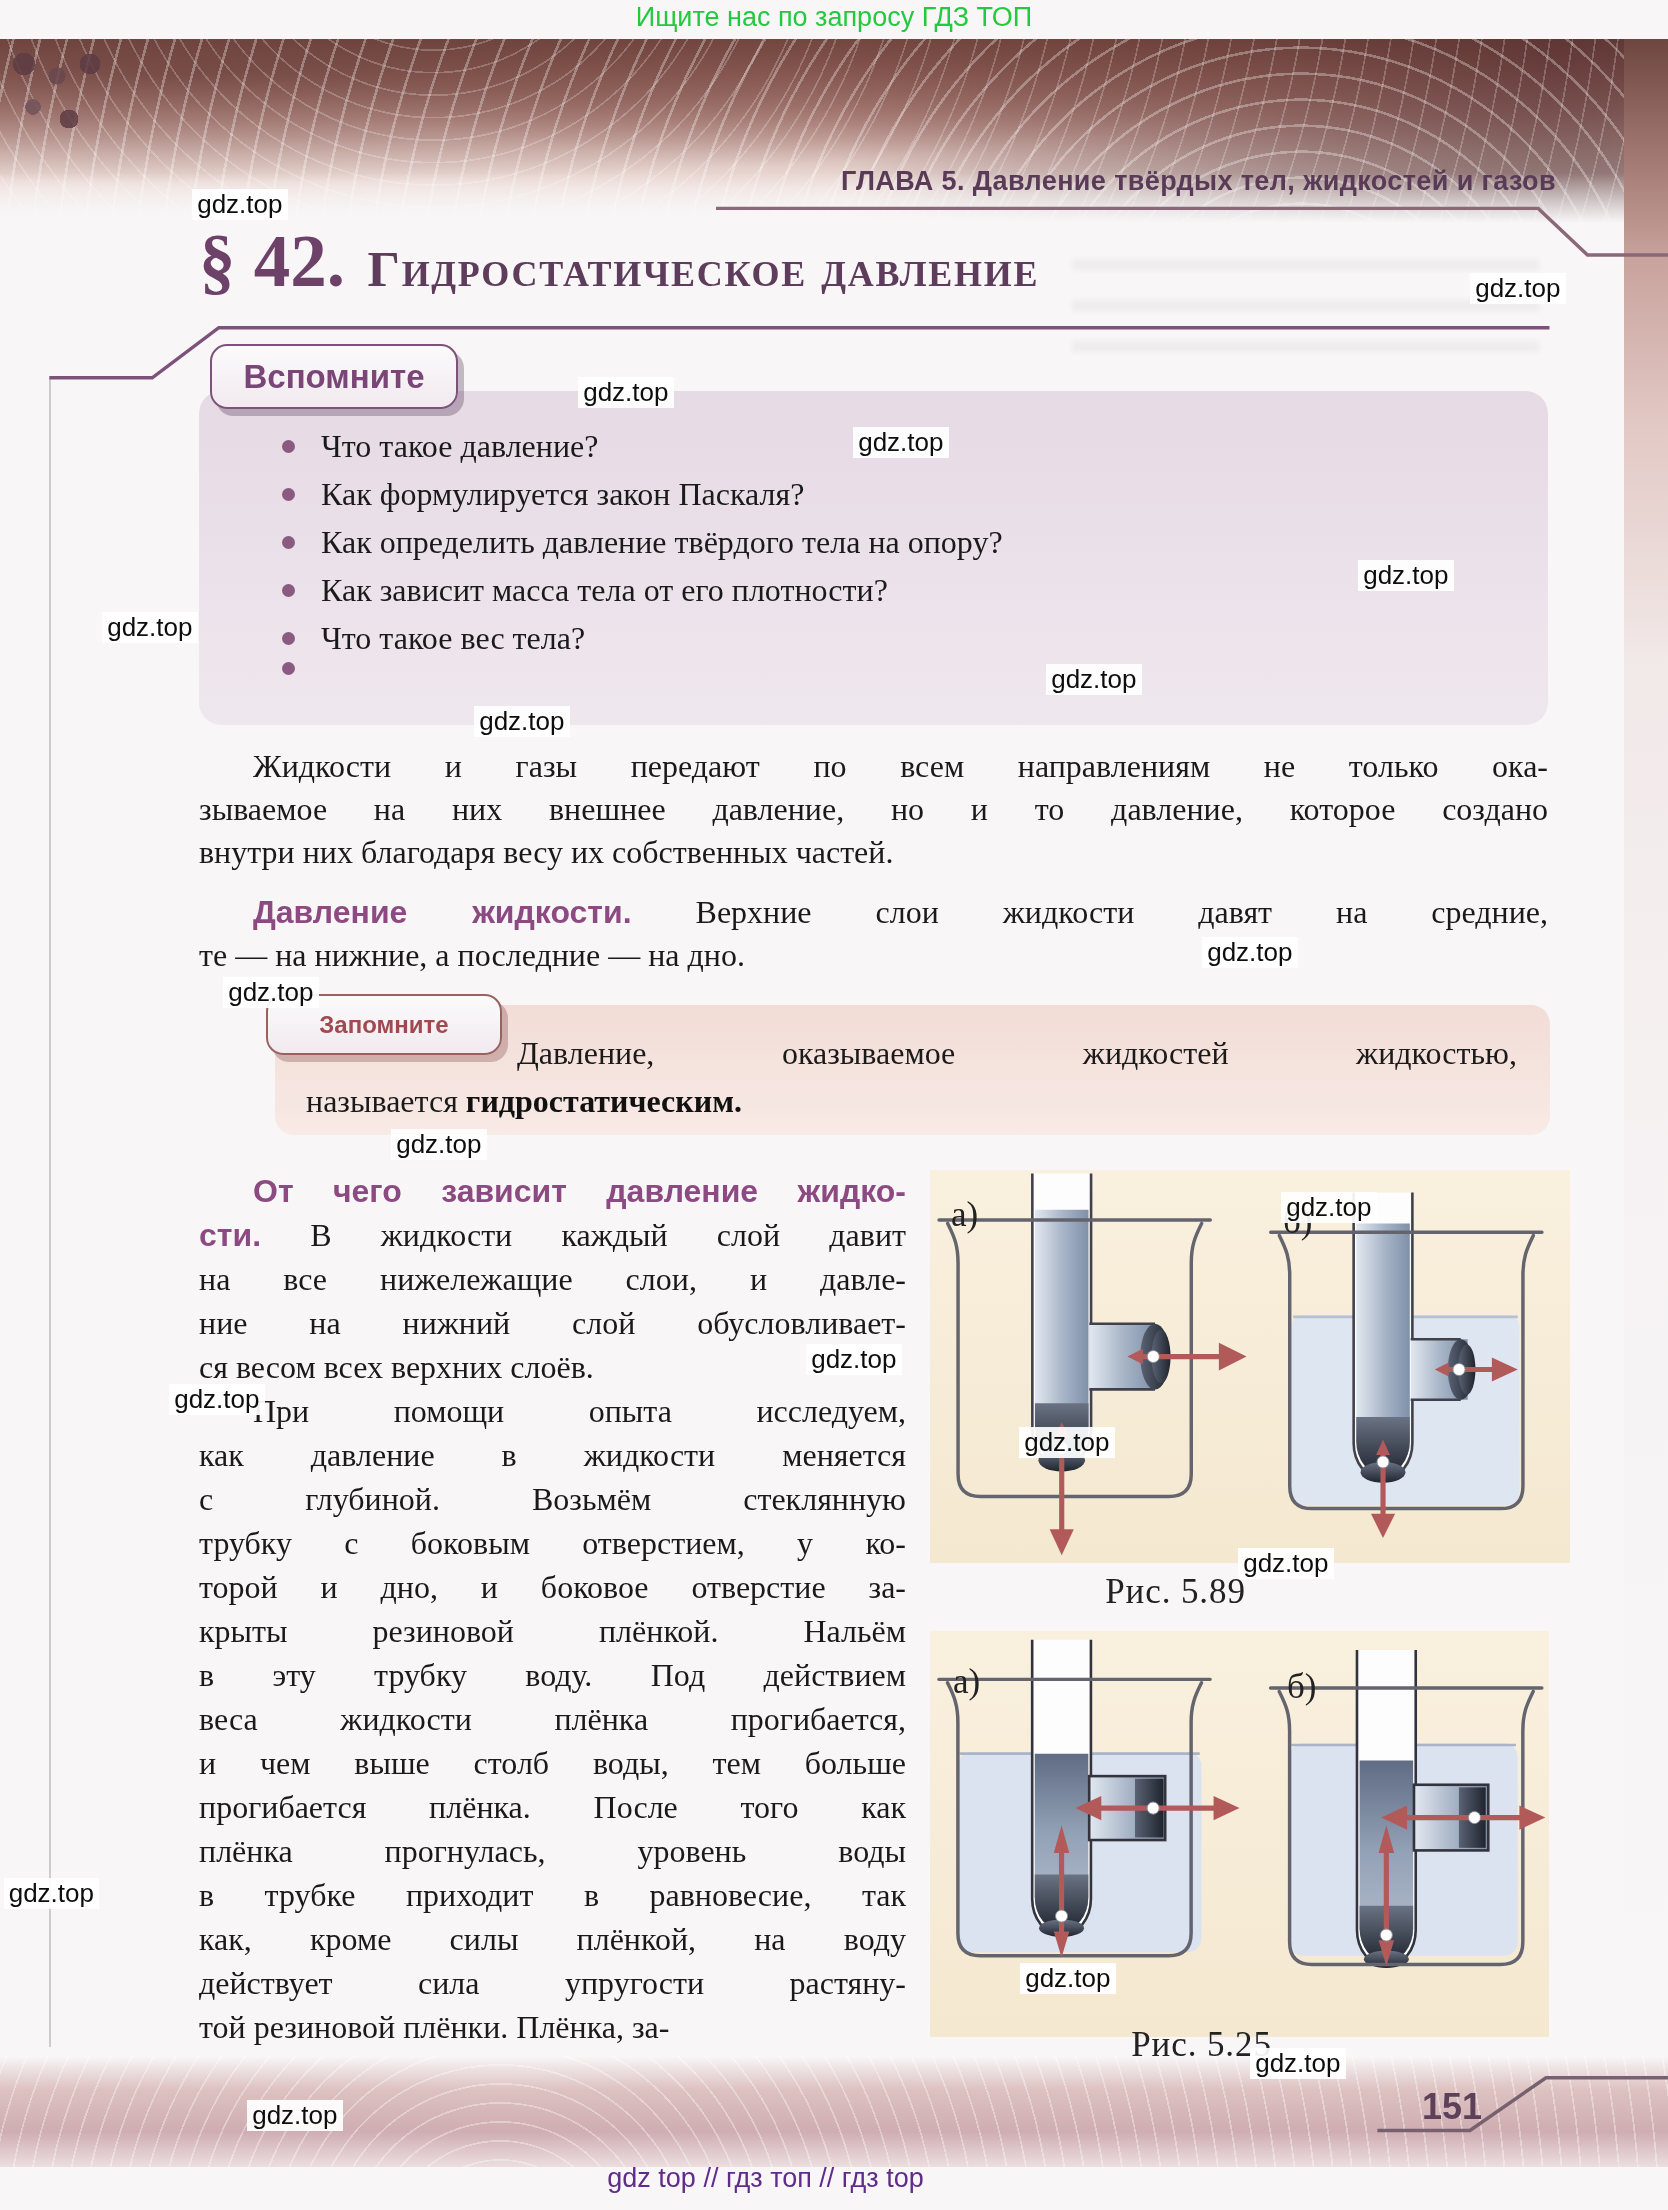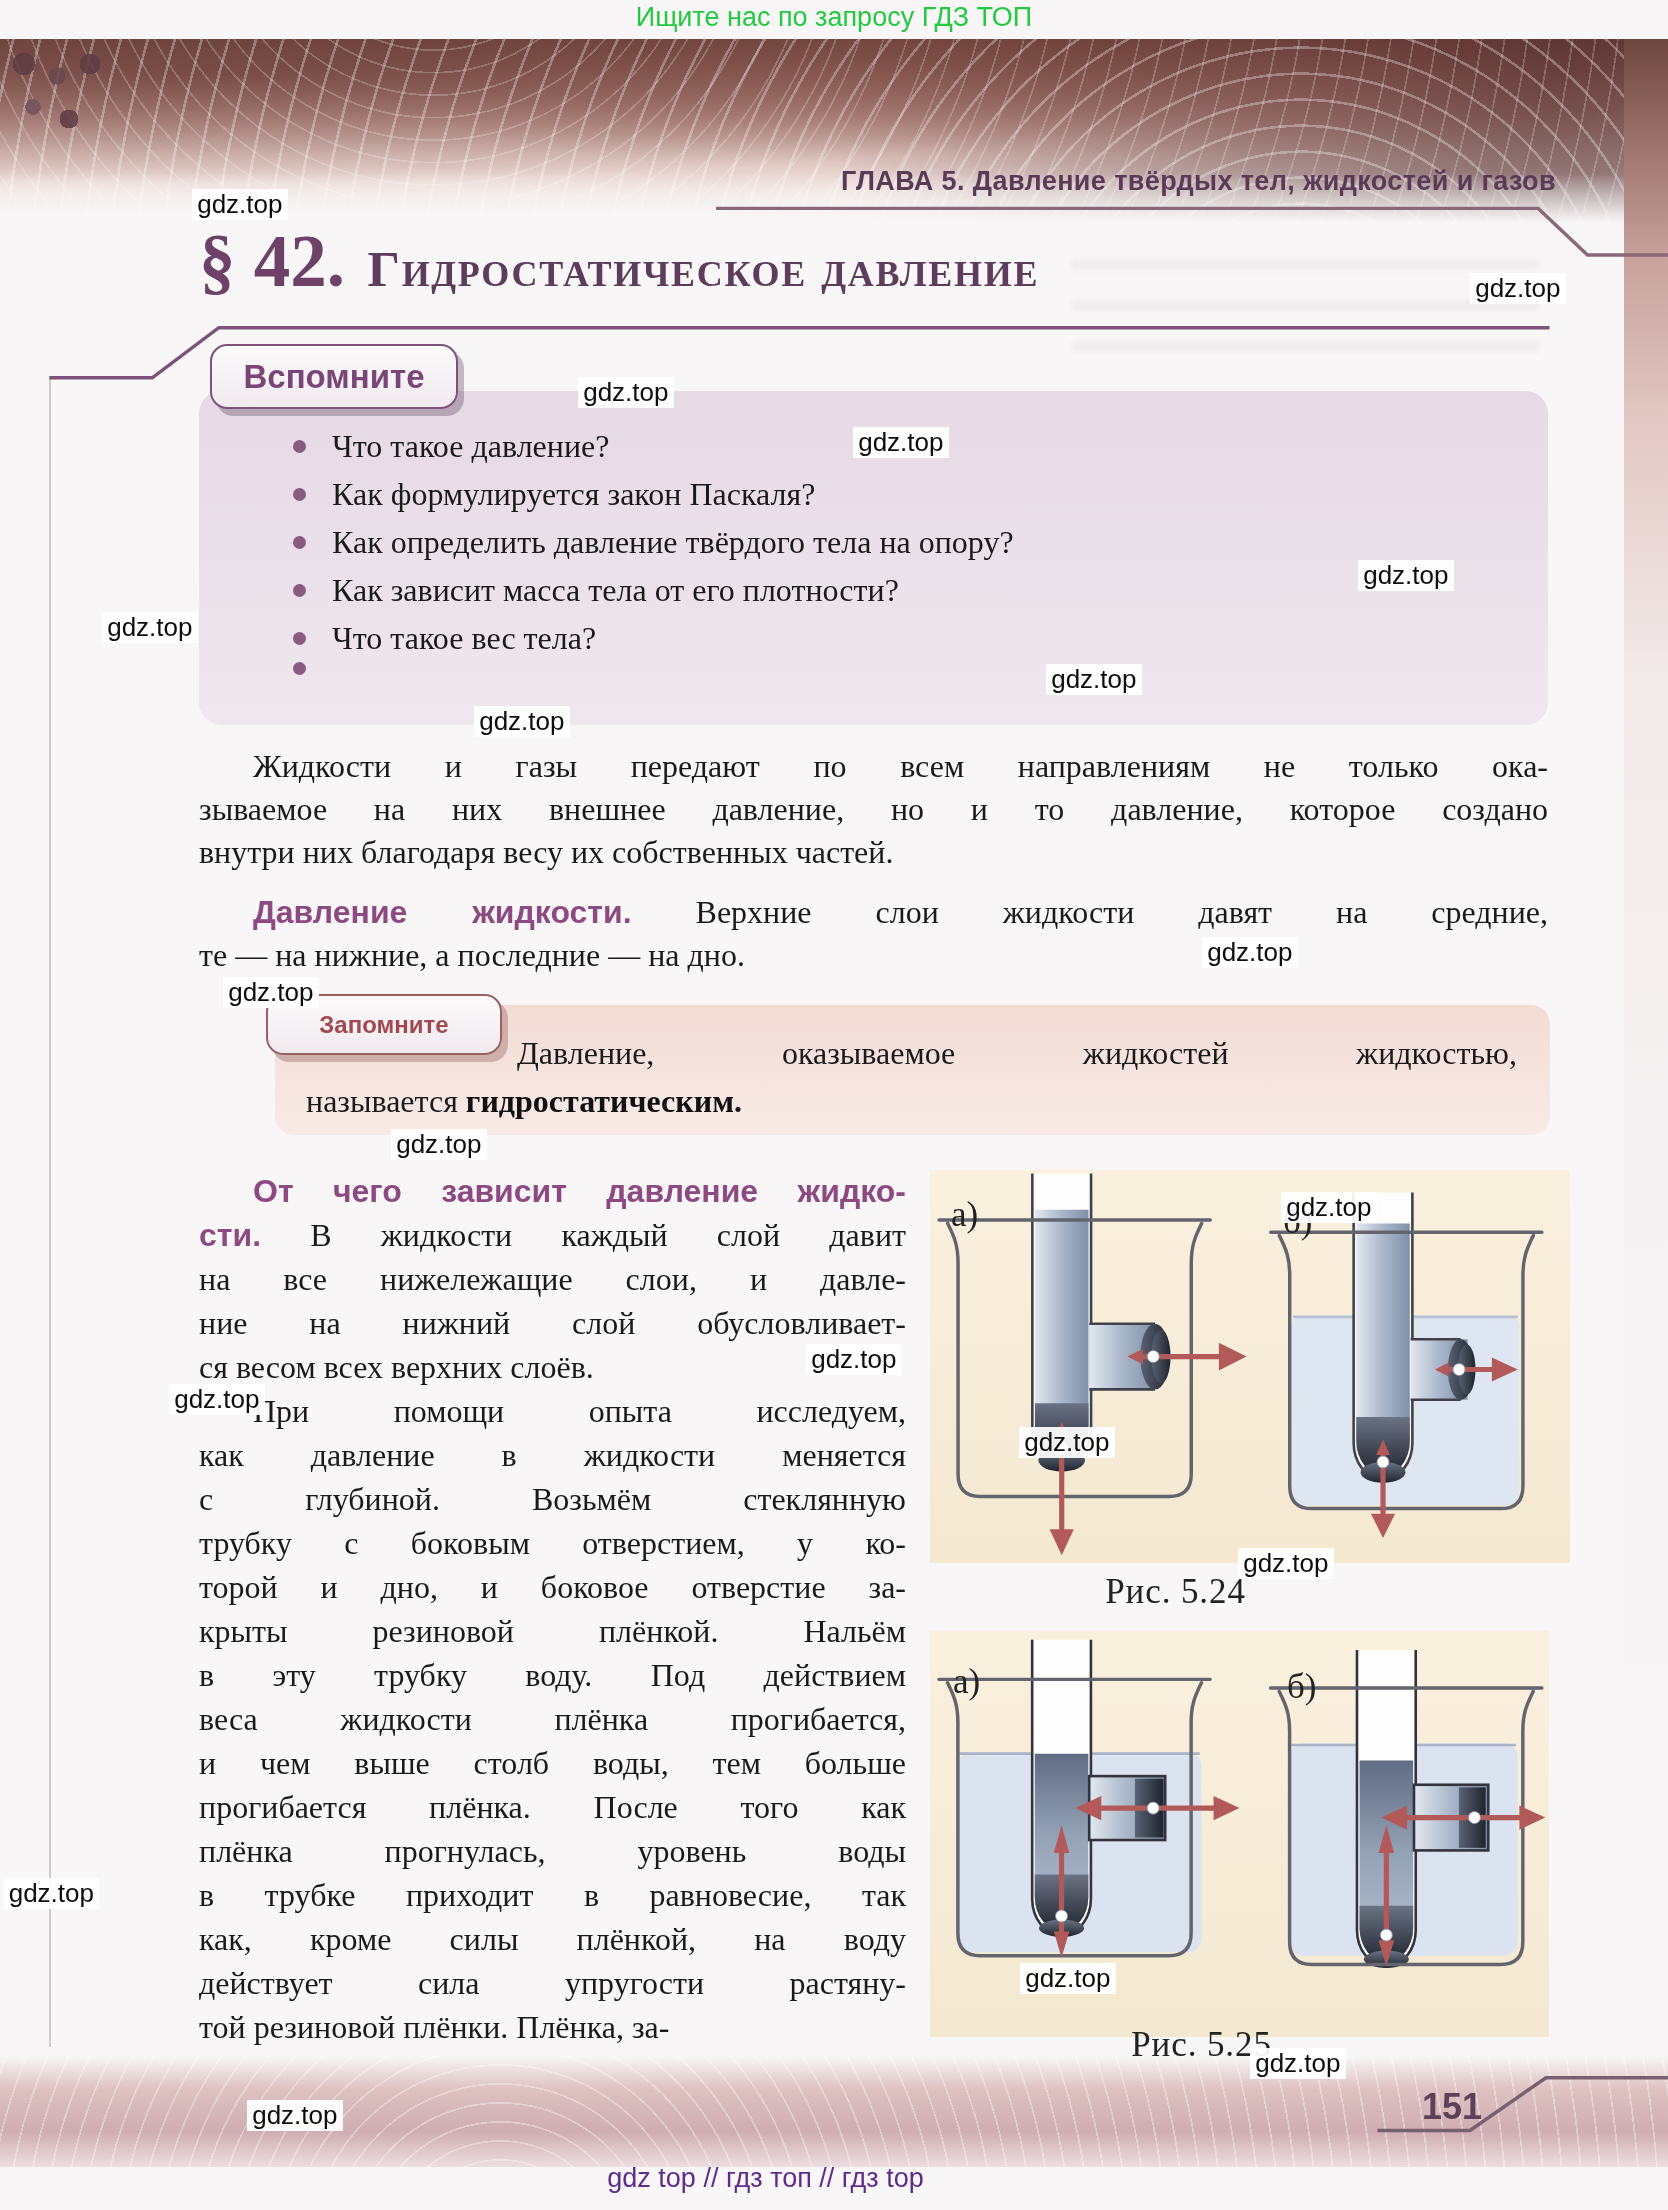--- a/index.html
+++ b/index.html
@@ -44,21 +44,21 @@
   #section-name{font-size:51px;font-weight:bold;font-variant:small-caps;letter-spacing:1.7px;color:#5e3c5c;}
   #lines-overlay{left:0;top:0;pointer-events:none;}
 
   
   .pill{display:flex;align-items:center;justify-content:center;border-radius:17.3px;
     background:linear-gradient(#fcfafb,#f1eaf0);z-index:4;}
   #recall-pill{left:210px;top:344px;width:244px;height:61px;border:2.6px solid #7d527a;
     box-shadow:6px 7px 0 rgba(70,40,70,.30);font-size:33px;font-weight:bold;color:#7a4577;}
   #recall-box{left:199px;top:391px;width:1349px;height:334px;border-radius:22.5px;
     background:linear-gradient(#e6dae5,#efe7ee);z-index:2;}
-  #recall-list{position:absolute;left:94px;top:31px;margin:0;padding:0;list-style:none;}
+  #recall-list{position:absolute;left:83px;top:31px;margin:0;padding:0;list-style:none;}
   .ritem{display:flex;align-items:center;font-size:32px;line-height:48px;}
   .dot{width:13px;height:13px;border-radius:50%;background:#8a5a80;margin-right:26px;flex:none;}
   #remember-box{left:275px;top:1005px;width:1275px;height:130px;border-radius:19px;
     background:linear-gradient(#f2dcd6,#f8eae6);z-index:2;}
   #remember-pill{left:266px;top:994px;width:232px;height:57px;border:2.6px solid #9a625f;
     box-shadow:6px 7px 0 rgba(120,60,60,.30);font-size:24px;font-weight:bold;color:#a04a4f;}
   #remember-lines{left:306px;top:1029px;width:1211px;z-index:3;}
   #remember-lines .tline{line-height:48px;}
   #remember-lines .tline.first{margin-left:211px;}
 
@@ -288,21 +288,21 @@
         <polygon points="516,330 532,330 524,312"></polygon>
         <polygon points="510,398 538,398 524,426"></polygon>
       </g>
       <circle cx="524" cy="338" r="7" fill="#fff" stroke="#8a8a94"></circle>
       <circle cx="612" cy="231" r="7" fill="#fff" stroke="#8a8a94"></circle>
     </g>
   </svg>
 </div>
 <span class="abs fig-sub" style="left:951px;top:1195px;">а)</span>
 <span class="abs fig-sub" style="left:1283px;top:1202px;">б)</span>
-<div class="abs fig-caption" style="left:1020px;top:1572px;">Рис. 5.24</div>
+<div class="abs fig-caption" style="left:1020px;top:1572px;">Рис. 5.89</div>
 
 <div class="abs fig-panel" id="fig25">
   <svg width="619" height="406" viewBox="0 0 716 470">
 
     <g>
       <rect x="32" y="140" width="282" height="232" rx="16" fill="#dbe3f0"></rect>
       <line x1="34" y1="142" x2="312" y2="142" stroke="#aab4c6" stroke-width="3"></line>
       <path d="M118,10 V310 A34,42 0 0 0 186,310 V10" fill="#fdfdfd" stroke="#33333d" stroke-width="3"></path>
       <path d="M121,142 V308 A31,39 0 0 0 183,308 V142 Z" fill="url(#steelV2)"></path>
       <path d="M121,282 V308 A31,39 0 0 0 183,308 V282 Z" fill="url(#darkV)"></path>

